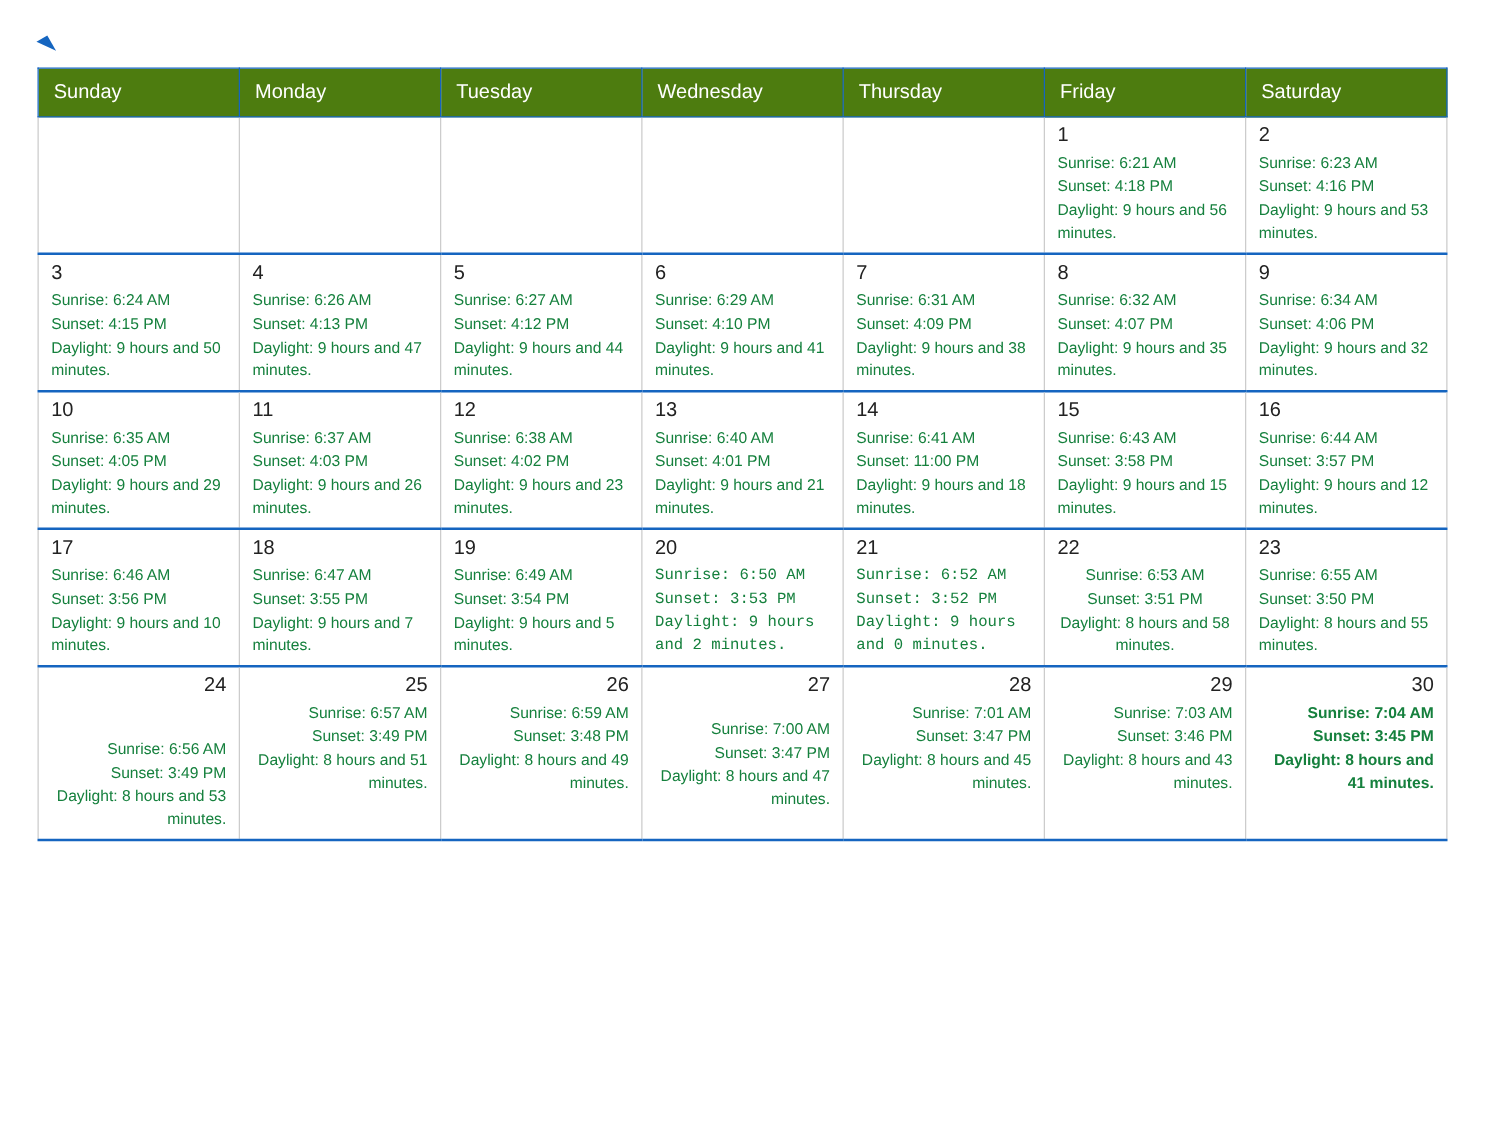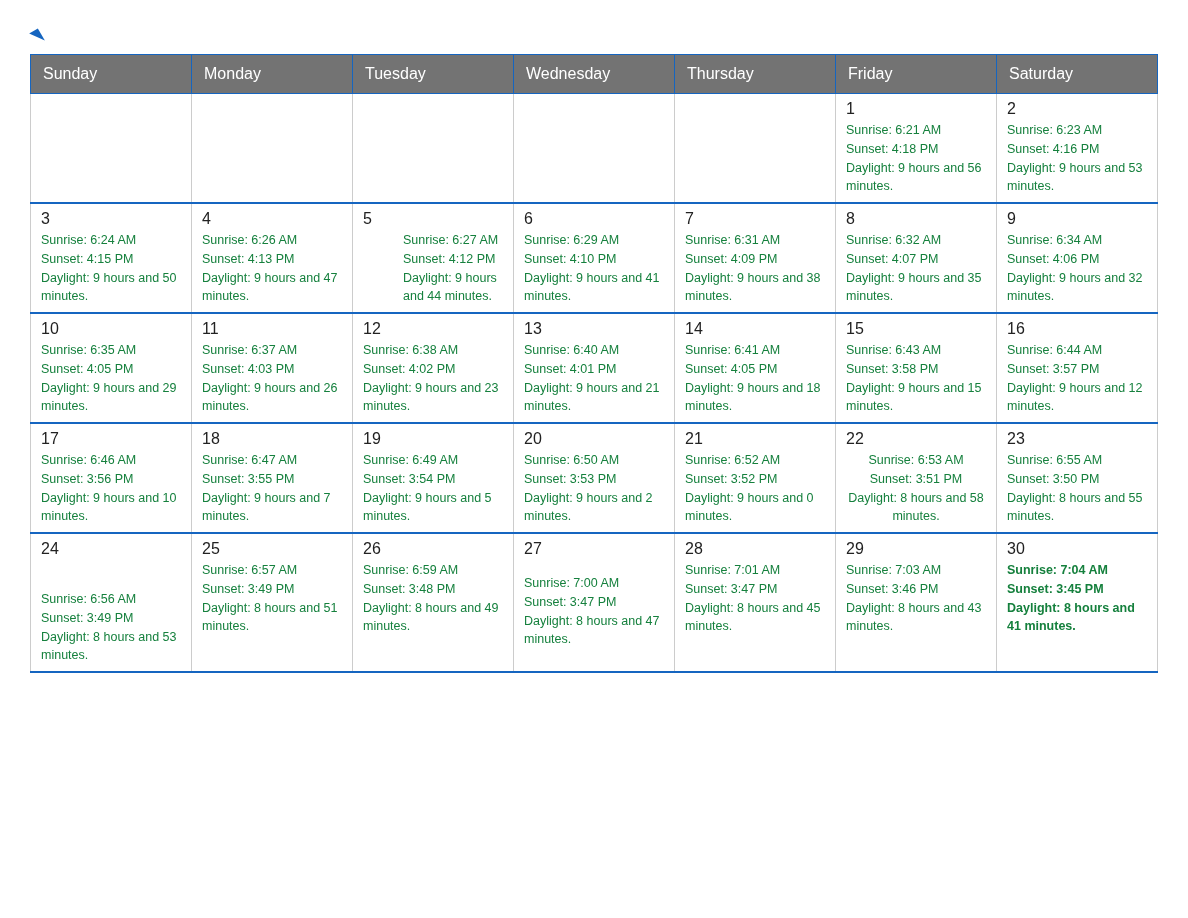--- a/index.html
+++ b/index.html
@@ -60,40 +60,41 @@
       font-size: 20px;
       color: #444444;
       margin-top: 4px;
     }
     .calendar-table {
       width: 100%;
       border-collapse: collapse;
       margin-top: 8px;
     }
     .calendar-table th {
-      background-color: #737373;
+      background-color: #4d7c0f;
       color: #ffffff;
       font-size: 16px;
       font-weight: normal;
       padding: 10px 12px;
       text-align: left;
       border: 1px solid #1565C0;
     }
     .calendar-table td {
       vertical-align: top;
       padding: 6px 10px;
       border: 1px solid #cccccc;
       border-bottom: 2px solid #1565C0;
       font-size: 13px;
       color: #333333;
       width: calc(100% / 7);
       min-height: 110px;
     }
     .calendar-table tr:last-child td {
       border-bottom: 2px solid #1565C0;
+      text-align: right;
     }
     .day-number {
       font-size: 16px;
       font-weight: normal;
       color: #222222;
       display: block;
       margin-bottom: 3px;
     }
     .day-info {
       font-size: 12.5px;
@@ -164,21 +165,21 @@
 Daylight: 9 hours and 50 minutes.</div>
         </td>
         <td>
           <span class="day-number">4</span>
           <div class="day-info" style="white-space: pre-line;">Sunrise: 6:26 AM
 Sunset: 4:13 PM
 Daylight: 9 hours and 47 minutes.</div>
         </td>
         <td>
           <span class="day-number">5</span>
-          <div class="day-info" style="white-space: pre-line; margin-left: 40px;">Sunrise: 6:27 AM
+          <div class="day-info" style="white-space: pre-line;">Sunrise: 6:27 AM
 Sunset: 4:12 PM
 Daylight: 9 hours and 44 minutes.</div>
         </td>
         <td>
           <span class="day-number">6</span>
           <div class="day-info" style="white-space: pre-line;">Sunrise: 6:29 AM
 Sunset: 4:10 PM
 Daylight: 9 hours and 41 minutes.</div>
         </td>
         <td>
@@ -221,21 +222,21 @@
         </td>
         <td>
           <span class="day-number">13</span>
           <div class="day-info" style="white-space: pre-line;">Sunrise: 6:40 AM
 Sunset: 4:01 PM
 Daylight: 9 hours and 21 minutes.</div>
         </td>
         <td>
           <span class="day-number">14</span>
           <div class="day-info" style="white-space: pre-line;">Sunrise: 6:41 AM
-Sunset: 4:05 PM
+Sunset: 11:00 PM
 Daylight: 9 hours and 18 minutes.</div>
         </td>
         <td>
           <span class="day-number">15</span>
           <div class="day-info" style="white-space: pre-line;">Sunrise: 6:43 AM
 Sunset: 3:58 PM
 Daylight: 9 hours and 15 minutes.</div>
         </td>
         <td>
           <span class="day-number">16</span>
@@ -258,27 +259,27 @@
 Daylight: 9 hours and 7 minutes.</div>
         </td>
         <td>
           <span class="day-number">19</span>
           <div class="day-info" style="white-space: pre-line;">Sunrise: 6:49 AM
 Sunset: 3:54 PM
 Daylight: 9 hours and 5 minutes.</div>
         </td>
         <td>
           <span class="day-number">20</span>
-          <div class="day-info" style="white-space: pre-line;">Sunrise: 6:50 AM
+          <div class="day-info" style="white-space: pre-line; font-family: Liberation Mono, monospace;">Sunrise: 6:50 AM
 Sunset: 3:53 PM
 Daylight: 9 hours and 2 minutes.</div>
         </td>
         <td>
           <span class="day-number">21</span>
-          <div class="day-info" style="white-space: pre-line;">Sunrise: 6:52 AM
+          <div class="day-info" style="white-space: pre-line; font-family: Liberation Mono, monospace;">Sunrise: 6:52 AM
 Sunset: 3:52 PM
 Daylight: 9 hours and 0 minutes.</div>
         </td>
         <td>
           <span class="day-number">22</span>
           <div class="day-info" style="white-space: pre-line; text-align: center;">Sunrise: 6:53 AM
 Sunset: 3:51 PM
 Daylight: 8 hours and 58 minutes.</div>
         </td>
         <td>

